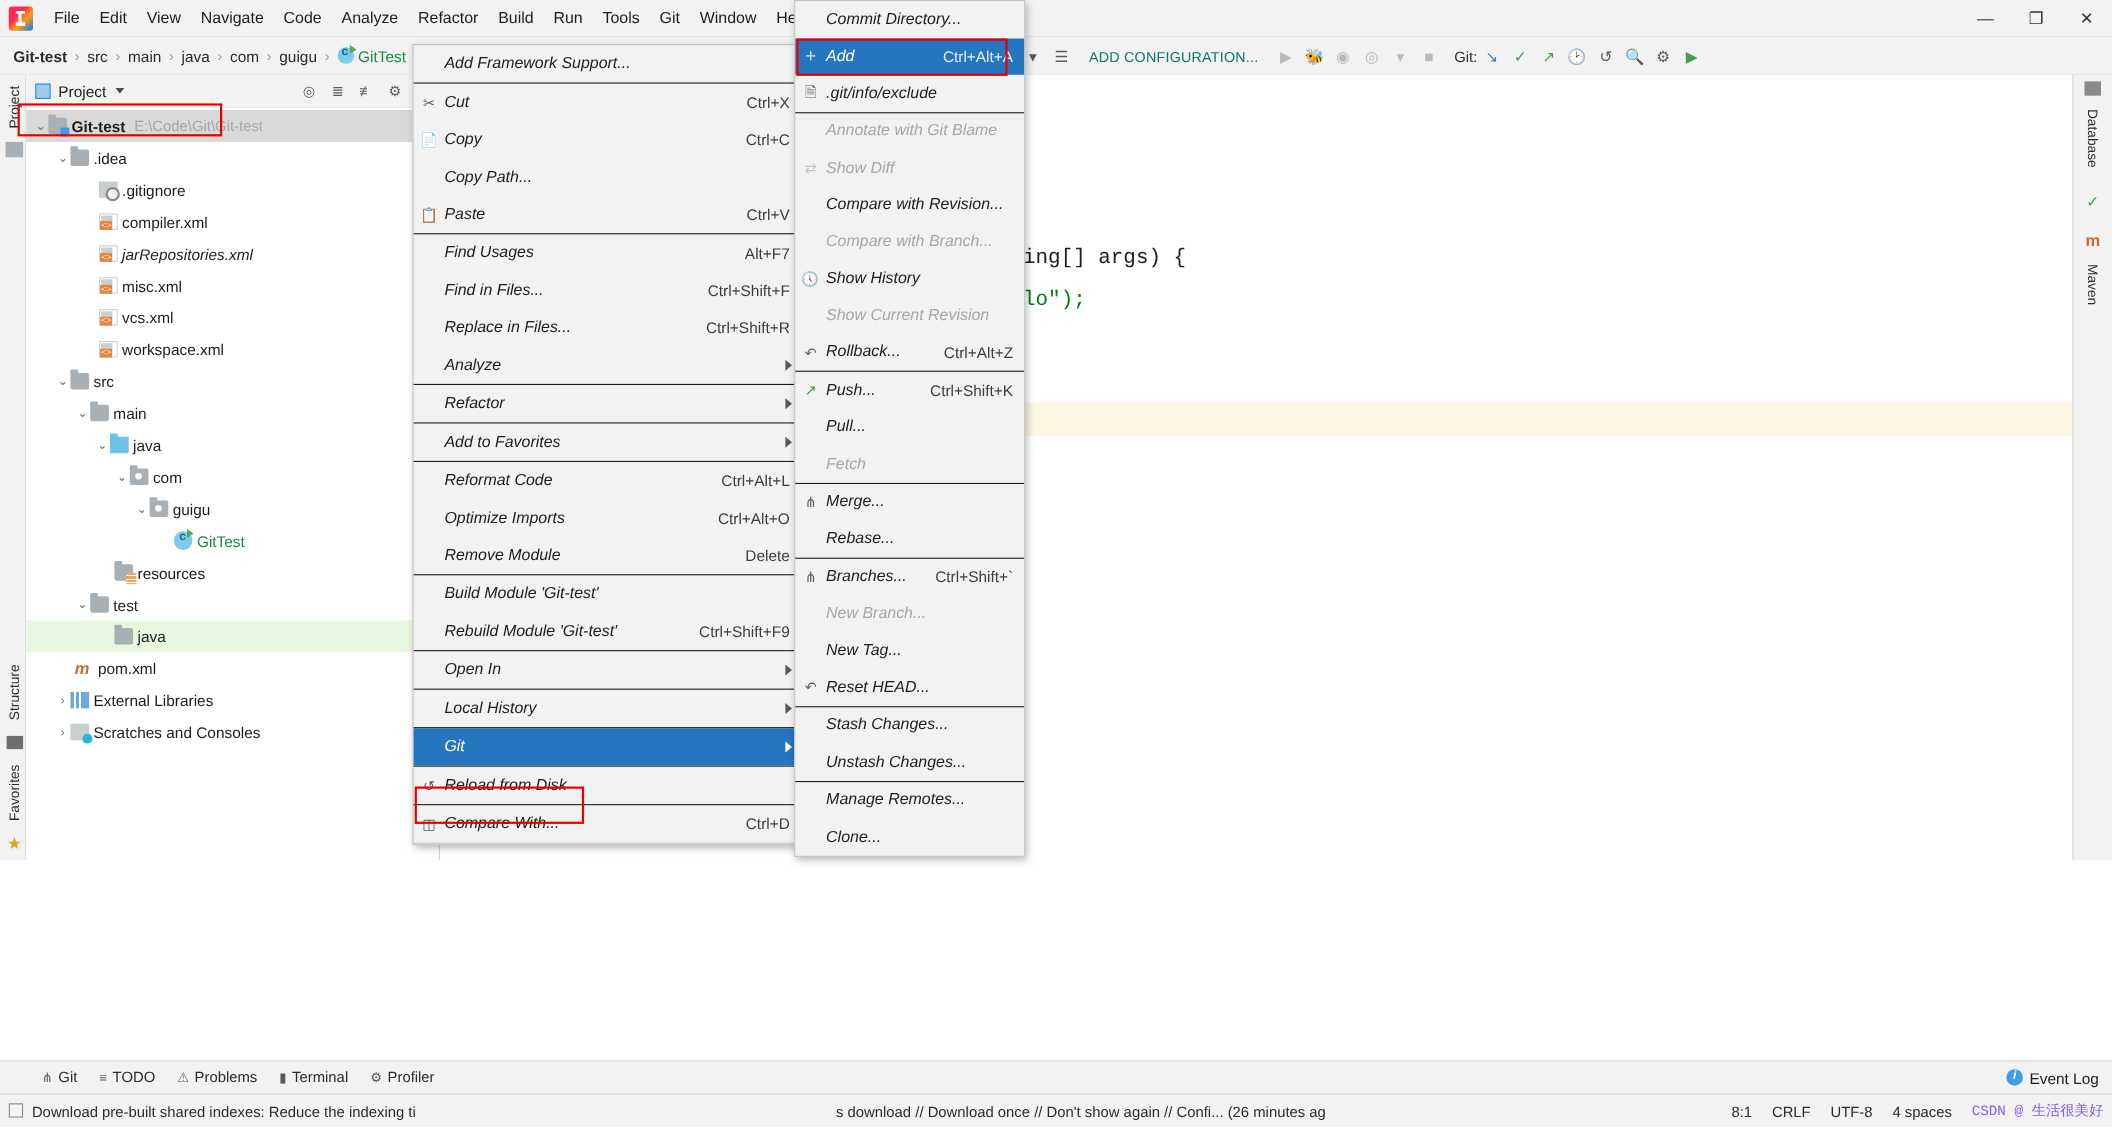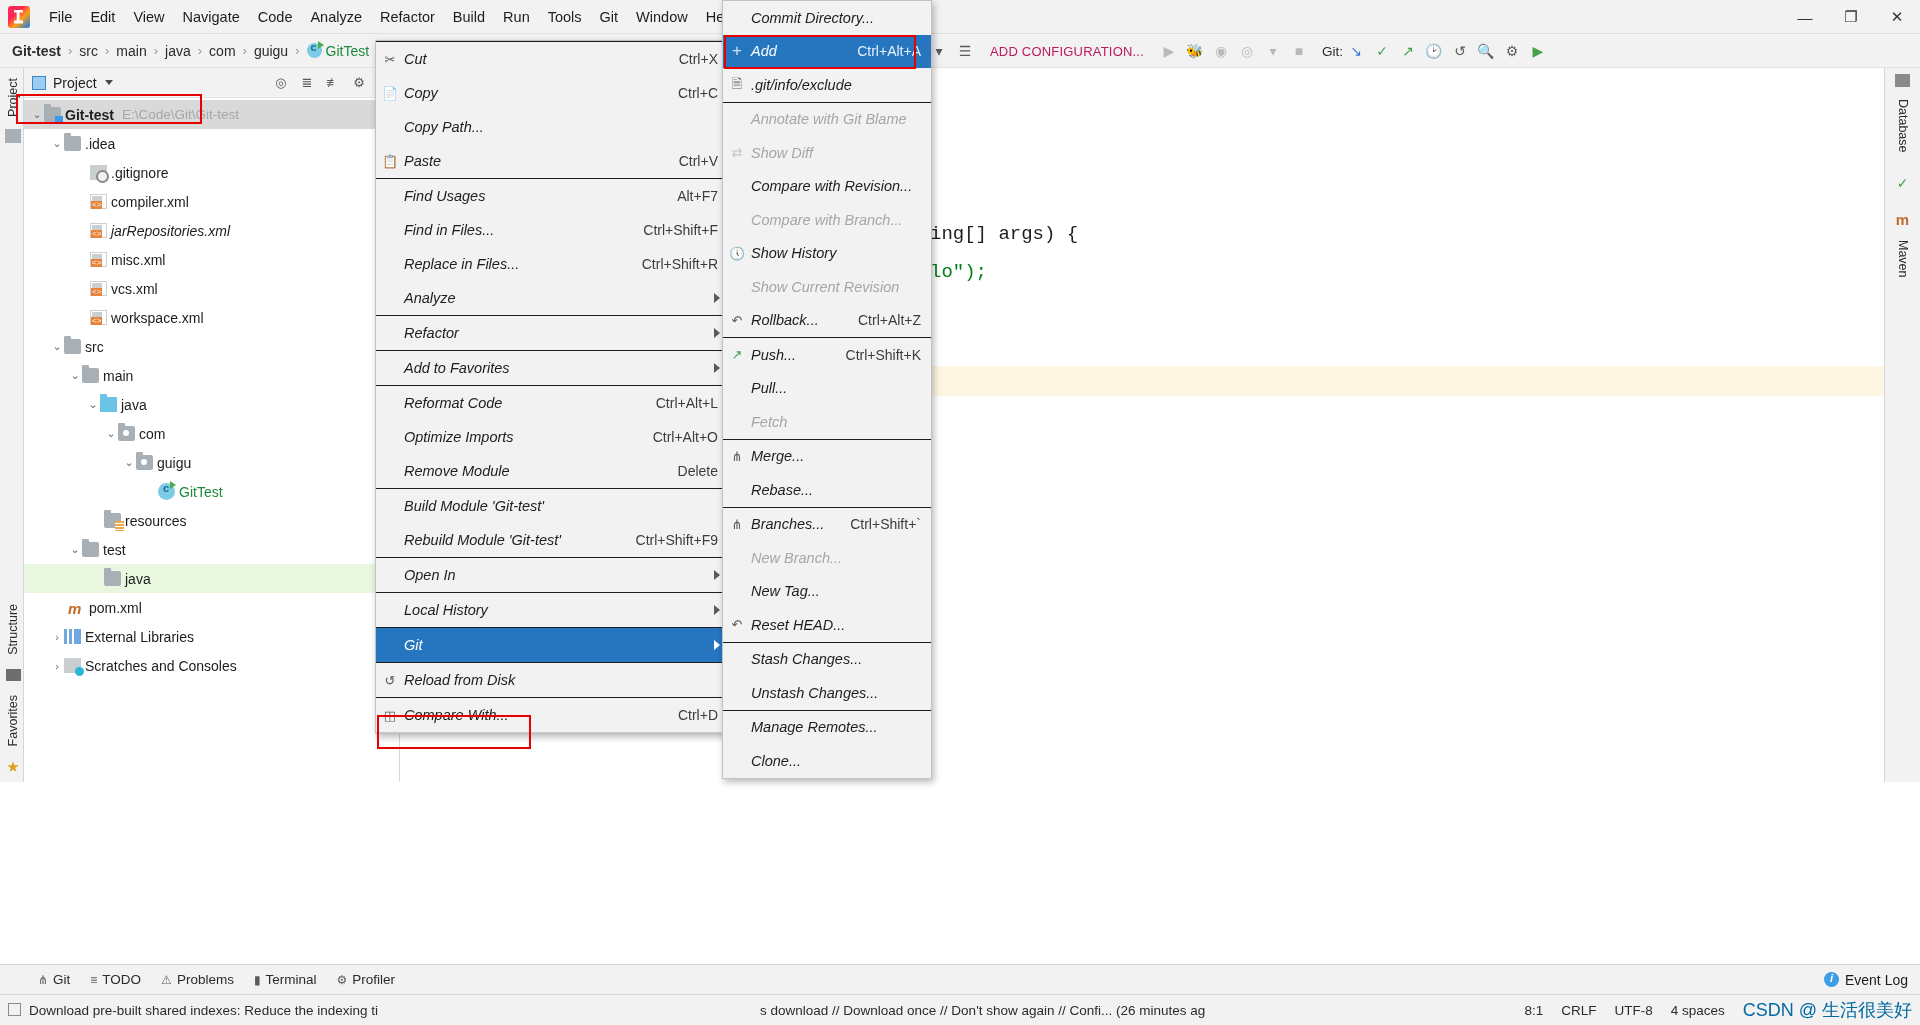--- a/index.html
+++ b/index.html
@@ -60,21 +60,21 @@
   .ci { width: 15px; height: 15px; border-radius: 50%;
         background: #7ecbe8; display: inline-block; margin-right: 4px;
         position: relative; vertical-align: -3px; }
   .ci::after { content: "c"; position: absolute; left: 4px; top: -2px;
         font-size: 11px; color: #1d6b8f; font-weight: bold; }
   .ci::before { content: ""; position: absolute; right: -2px; top: -2px;
         border-left: 6px solid #4caf50; border-top: 4px solid transparent;
         border-bottom: 4px solid transparent; }
   .nav-tool { width: 26px; height: 26px; display:flex; align-items:center;
               justify-content:center; color: #5a5a5a; font-size: 14px; }
-  .addconf { font-size: 13px; color: #be185d; padding: 0 12px; white-space: nowrap; letter-spacing: .2px;}
+  .addconf { font-size: 13px; color: #0f766e; padding: 0 12px; white-space: nowrap; letter-spacing: .2px;}
   .git-label { font-size: 13.5px; color: #2b2b2b; margin-left: 10px; }
 
   
   .leftbar {
     position: absolute; left: 0; top: 68px; width: 24px; height: 714px;
     background: #f2f2f2; border-right: 1px solid #d6d6d6;
   }
   .vtab {
     writing-mode: vertical-rl; transform: rotate(180deg);
     font-size: 12.5px; color: #2b2b2b; padding: 6px 4px; white-space: nowrap;
@@ -202,21 +202,21 @@
   .statusbar {
     position: absolute; left: 0; bottom: 0; width: 1920px; height: 31px;
     background: #f2f2f2; border-top: 1px solid #d6d6d6;
     display: flex; align-items: center; font-size: 13.5px; color: #2b2b2b;
   }
   .status-left { display: flex; align-items: flex-start; gap: 8px; padding-left: 8px; }
   .sq-small { width: 13px; height: 13px; border: 1px solid #8a8a8a; }
   .status-right {
     position: absolute; right: 8px; display: flex; align-items: center; gap: 18px;
   }
-  .watermark { color: #0369a1; font-size: 18px; }
+  .watermark { color: #8b5cf6; font-size: 13px; font-family: Liberation Mono, monospace; }
 
   
   .ctxmenu {
     position: absolute; background: #f2f2f2;
     border: 1px solid #c2c2c2; box-shadow: 2px 3px 7px rgba(0,0,0,.28);
     z-index: 50; padding: 0;
   }
   .menu1 { left: 375px; top: 40px; width: 354px; }
   .menu2 { left: 722px; top: 0px; width: 210px; }
 
@@ -472,20 +472,23 @@
     <div style="display:flex;flex-direction:column;align-items:center;padding-top:6px;gap:6px;">
       <div style="width:15px;height:13px;background:#8a8a8a;"></div>
       <div class="rtab">Database</div>
       <div style="color:#46a04b;font-size:14px;margin-top:10px;">✓</div>
       <div style="color:#c46a2b;font-weight:bold;font-size:15px;margin-top:14px;">m</div>
       <div class="rtab">Maven</div>
     </div>
   </div>
 
   <div class="ctxmenu menu1">
+    <div class="mi">
+      <span class="mlabel">Add Framework Support...</span>
+    </div>
     <div class="msep"></div>
 
     <div class="mi">
       <span class="micon">✂</span>
       <span class="mlabel">Cut</span>
       <span class="macc">Ctrl+X</span>
     </div>
     <div class="mi">
       <span class="micon">📄</span>
       <span class="mlabel">Copy</span>

